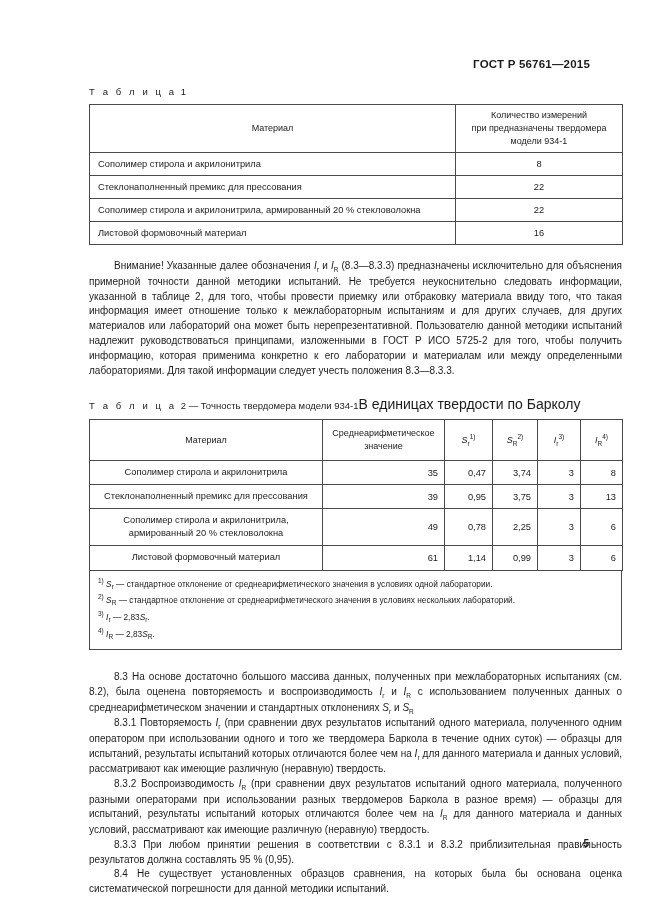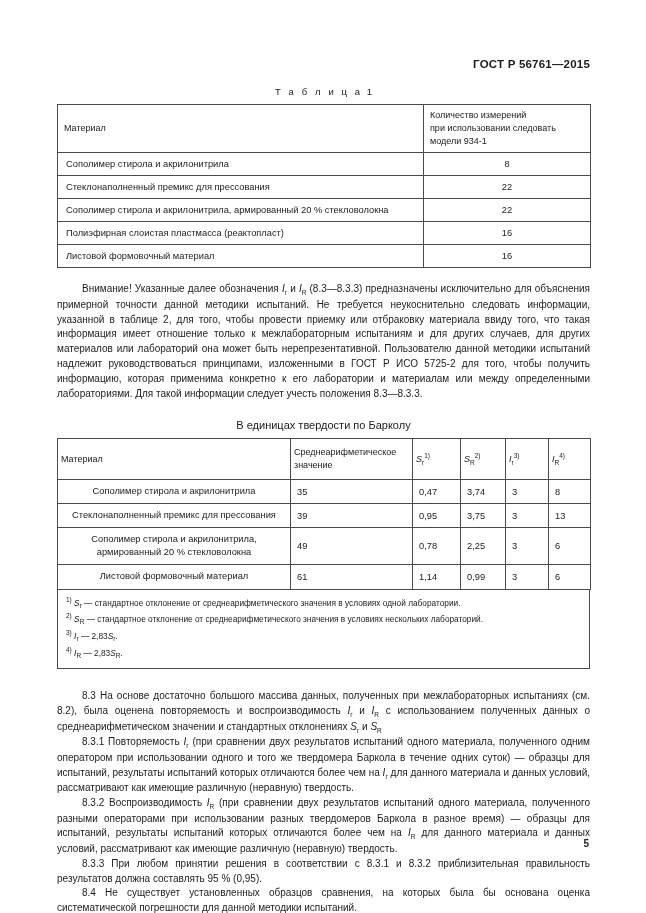--- a/index.html
+++ b/index.html
@@ -12,20 +12,21 @@
     height: 913px;
     font-family: "Liberation Sans", sans-serif;
     color: #1c1c1c;
     position: relative;
     overflow: hidden;
   }
   .page {
     position: absolute;
     inset: 0;
     padding: 0;
+    margin-left: 32px;
   }
   .header-std {
     position: absolute;
     right: 56px;
     top: 58px;
     font-size: 11.5px;
     font-weight: bold;
     letter-spacing: 0.2px;
     white-space: nowrap;
   }
@@ -33,51 +34,52 @@
     position: absolute;
     left: 57px;
     top: 86px;
     width: 533px;
   }
   .tbl-caption {
     font-size: 9.5px;
     margin: 0 0 7px 0;
     display: flex;
     align-items: baseline;
-    justify-content: center;
+    justify-content: flex-start;
   }
   .tbl-caption .cap-left {
     white-space: nowrap;
   }
   .cap-word {
     letter-spacing: 2.6px;
   }
   .cap-num {
     letter-spacing: 0;
     margin-left: 4px;
   }
   .cap-right {
-    font-size: 11px;
+    font-size: 14px;
     white-space: nowrap;
   }
   table.doc-table {
     border-collapse: collapse;
     width: 533px;
     table-layout: fixed;
     font-size: 9.3px;
   }
   table.doc-table td,
   table.doc-table th {
     border: 0.8px solid #4a4a4a;
     padding: 4px 6px;
     font-weight: normal;
     vertical-align: middle;
   }
   table.doc-table thead td,
   table.doc-table thead th {
+    text-align: center;
     border-bottom-width: 1.4px;
     line-height: 1.45;
     font-size: 9px;
   }
   .t1 thead td.mat {
     vertical-align: middle;
     padding: 16px 6px;
   }
   .t1 tbody td.mat {
     text-align: left;
@@ -85,21 +87,21 @@
   }
   .t1 tbody td.num {
     text-align: center;
   }
   .t2 tbody td.mat {
     text-align: center;
     padding: 5px 8px;
     line-height: 1.4;
   }
   .t2 tbody td.num {
-    text-align: left;
+    text-align: right;
   }
   .t2 thead td {
     padding: 7px 3px;
   }
   sup.fn {
     font-size: 6.5px;
     vertical-align: super;
   }
   sub.sb {
     font-size: 6.5px;
@@ -162,56 +164,55 @@
     <table class="doc-table t1">
       <colgroup>
           <col style="width:366px">
           <col style="width:167px">
         </colgroup>
       <thead>
         <tr>
           <td class="mat">Материал</td>
           <td>
             <span>Количество измерений</span><br>
-            <span>при использовании следовать</span><br>
+            <span>при предназначены твердомера</span><br>
             <span>модели 934-1</span>
           </td>
         </tr>
       </thead>
       <tbody>
         <tr>
           <td class="mat">Сополимер стирола и акрилонитрила</td>
           <td class="num">8</td>
         </tr>
         <tr>
           <td class="mat">Стеклонаполненный премикс для прессования</td>
           <td class="num">22</td>
         </tr>
         <tr>
           <td class="mat">Сополимер стирола и акрилонитрила, армированный 20 % стекловолокна</td>
           <td class="num">22</td>
         </tr>
         <tr>
-          <td class="mat">Полиэфирная слоистая пластмасса (реактопласт)</td>
-          <td class="num">16</td>
-        </tr>
-        <tr>
           <td class="mat">Листовой формовочный материал</td>
           <td class="num">16</td>
         </tr>
       </tbody>
     </table>
 
     <div class="par-block">
       <p class="body-par">Внимание! Указанные далее обозначения <span class="ital">I</span><sub class="sb">г</sub> и <span class="ital">I</span><sub class="sb">R</sub> (8.3—8.3.3) предназначены исключительно для объяснения примерной точности данной методики испытаний. Не требуется неукоснительно следовать информации, указанной в таблице 2, для того, чтобы провести приемку или отбраковку материала ввиду того, что такая информация имеет отношение только к межлабораторным испытаниям и для других случаев, для других материалов или лабораторий она может быть нерепрезентативной. Пользователю данной методики испытаний надлежит руководствоваться принципами, изложенными в ГОСТ Р ИСО 5725-2 для того, чтобы получить информацию, которая применима конкретно к его лаборатории и материалам или между определенными лабораториями. Для такой информации следует учесть положения 8.3—8.3.3.</p>
     </div>
 
     <div class="spacer-18"></div>
 
     <div class="tbl-caption">
+      <span class="cap-left">
+        <span class="cap-word">Т а б л и ц а</span><span class="cap-num">2 — Точность твердомера модели 934-1</span>
+      </span>
       <span class="cap-right">В единицах твердости по Барколу</span>
     </div>
 
     <table class="doc-table t2">
       <colgroup>
         <col style="width:233px">
           <col style="width:122px">
           <col style="width:48px">
         <col style="width:45px">
           <col style="width:43px">

